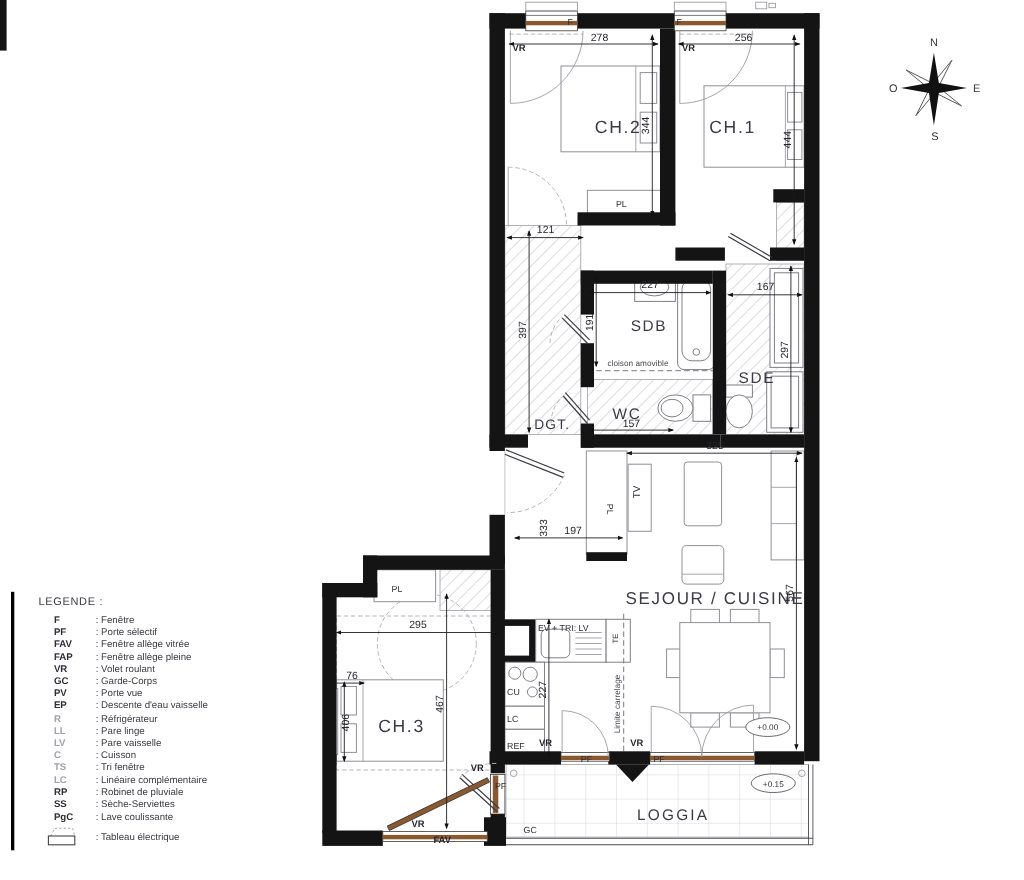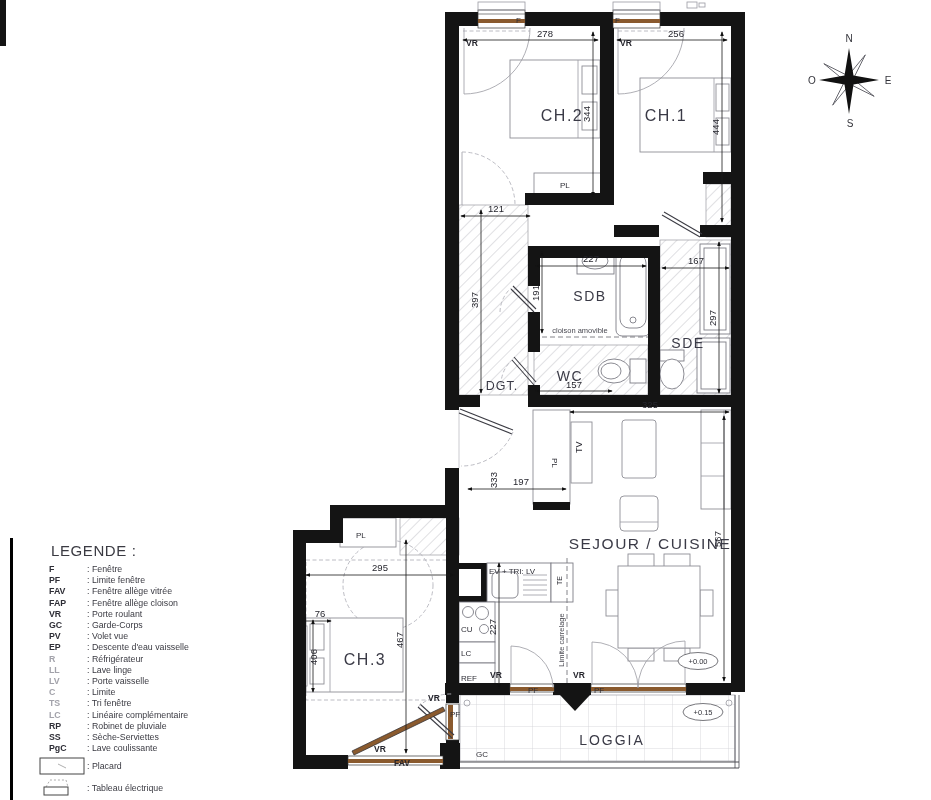--- a/index.html
+++ b/index.html
@@ -20,21 +20,21 @@
   .codeb{font-size:8.5px;fill:#26262e;font-weight:bold;}
   .room{font-size:16px;fill:#3a3a46;letter-spacing:1.5px;}
   .rm-m{font-size:14px;}
   .rm-s{font-size:12.5px;letter-spacing:1px;}
   .note{font-size:7.5px;fill:#4a4a52;}
   .sill{fill:#8a5a2e;}
   .lvl{font-size:7.5px;fill:#33333a;}
   
   .legend{position:absolute;left:10px;top:538px;width:218px;border-left:3px solid #000;
           padding:4px 0 0 22px;color:#3a3a42;}
-  .ltitle{font-size:15px;letter-spacing:.6px;margin:0 0 5px 16px;}
+  .ltitle{font-size:10px;letter-spacing:.6px;margin:0 0 5px 0;}
   .lrow{display:grid;grid-template-columns:52px 1fr;font-size:8.8px;line-height:11.2px;}
   .lcode{font-weight:bold;padding-left:14px;color:#2e2e36;}
   .muted .lcode{color:#a2a2aa;}
   .llab{color:#3a3a42;}
   .lsym{display:grid;grid-template-columns:52px 1fr;align-items:center;margin:3px 0;}
   .lsym .icn{justify-self:start;margin-left:4px;line-height:0;}
 </style>
 </head>
 <body>
 
@@ -356,61 +356,61 @@
 
 <div class="legend">
   <div class="ltitle">LEGENDE :</div>
 
   <div class="lrow">
         <span class="lcode">F</span>
         <span class="llab">: Fenêtre</span>
       </div>
   <div class="lrow">
         <span class="lcode">PF</span>
-        <span class="llab">: Limite fenêtre</span>
+        <span class="llab">: Porte sélectif</span>
       </div>
   <div class="lrow">
         <span class="lcode">FAV</span>
         <span class="llab">: Fenêtre allège vitrée</span>
       </div>
   <div class="lrow">
         <span class="lcode">FAP</span>
-        <span class="llab">: Fenêtre allège cloison</span>
+        <span class="llab">: Fenêtre allège pleine</span>
       </div>
   <div class="lrow">
         <span class="lcode">VR</span>
-        <span class="llab">: Porte roulant</span>
+        <span class="llab">: Volet roulant</span>
       </div>
   <div class="lrow">
         <span class="lcode">GC</span>
         <span class="llab">: Garde-Corps</span>
       </div>
   <div class="lrow">
         <span class="lcode">PV</span>
-        <span class="llab">: Volet vue</span>
+        <span class="llab">: Porte vue</span>
       </div>
   <div class="lrow">
         <span class="lcode">EP</span>
         <span class="llab">: Descente d'eau vaisselle</span>
       </div>
   <div class="lrow muted">
         <span class="lcode">R</span>
         <span class="llab">: Réfrigérateur</span>
       </div>
   <div class="lrow muted">
         <span class="lcode">LL</span>
-        <span class="llab">: Lave linge</span>
+        <span class="llab">: Pare linge</span>
       </div>
   <div class="lrow muted">
         <span class="lcode">LV</span>
-        <span class="llab">: Porte vaisselle</span>
+        <span class="llab">: Pare vaisselle</span>
       </div>
   <div class="lrow muted">
         <span class="lcode">C</span>
-        <span class="llab">: Limite</span>
+        <span class="llab">: Cuisson</span>
       </div>
   <div class="lrow muted">
         <span class="lcode">TS</span>
         <span class="llab">: Tri fenêtre</span>
       </div>
   <div class="lrow muted">
         <span class="lcode">LC</span>
         <span class="llab">: Linéaire complémentaire</span>
       </div>
   <div class="lrow">
@@ -419,29 +419,20 @@
       </div>
   <div class="lrow">
         <span class="lcode">SS</span>
         <span class="llab">: Sèche-Serviettes</span>
       </div>
   <div class="lrow">
         <span class="lcode">PgC</span>
         <span class="llab">: Lave coulissante</span>
       </div>
 
-  <div class="lsym">
-    <span class="icn">
-      <svg width="46" height="18">
-            <rect x="1" y="1" width="44" height="16" fill="none" stroke="#444" stroke-width="1"></rect>
-            <line x1="19" y1="7" x2="27" y2="11" stroke="#999" stroke-width="0.8"></line>
-          </svg>
-    </span>
-    <span class="llab" style="font-size:8.8px">: Placard</span>
-  </div>
   <div class="lsym">
     <span class="icn">
       <svg width="34" height="19">
             <path d="M7 9 L11 2 L27 2 L29 9" fill="none" stroke="#999" stroke-width="0.8" stroke-dasharray="2 2"></path>
             <rect x="5" y="9" width="24" height="8" fill="none" stroke="#444" stroke-width="1"></rect>
           </svg>
     </span>
     <span class="llab" style="font-size:8.8px">: Tableau électrique</span>
   </div>
 

